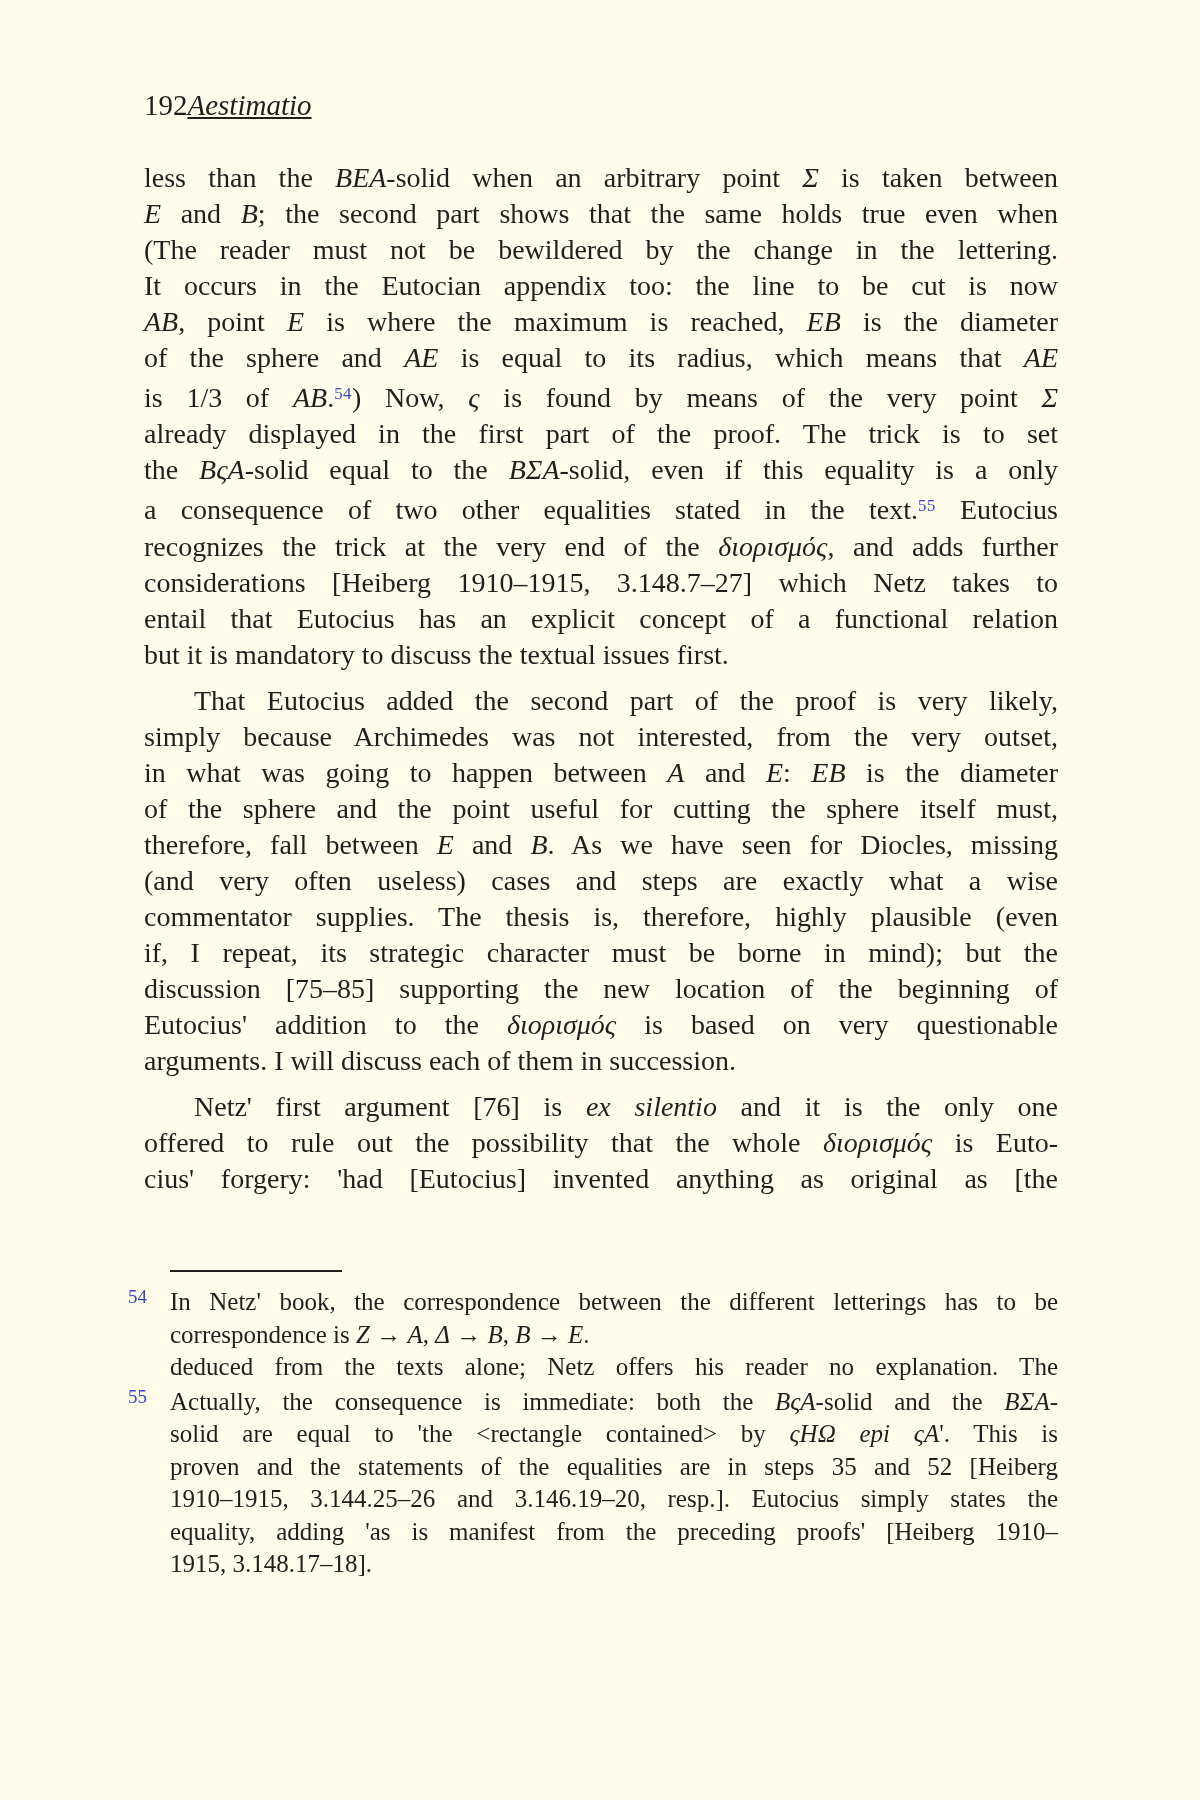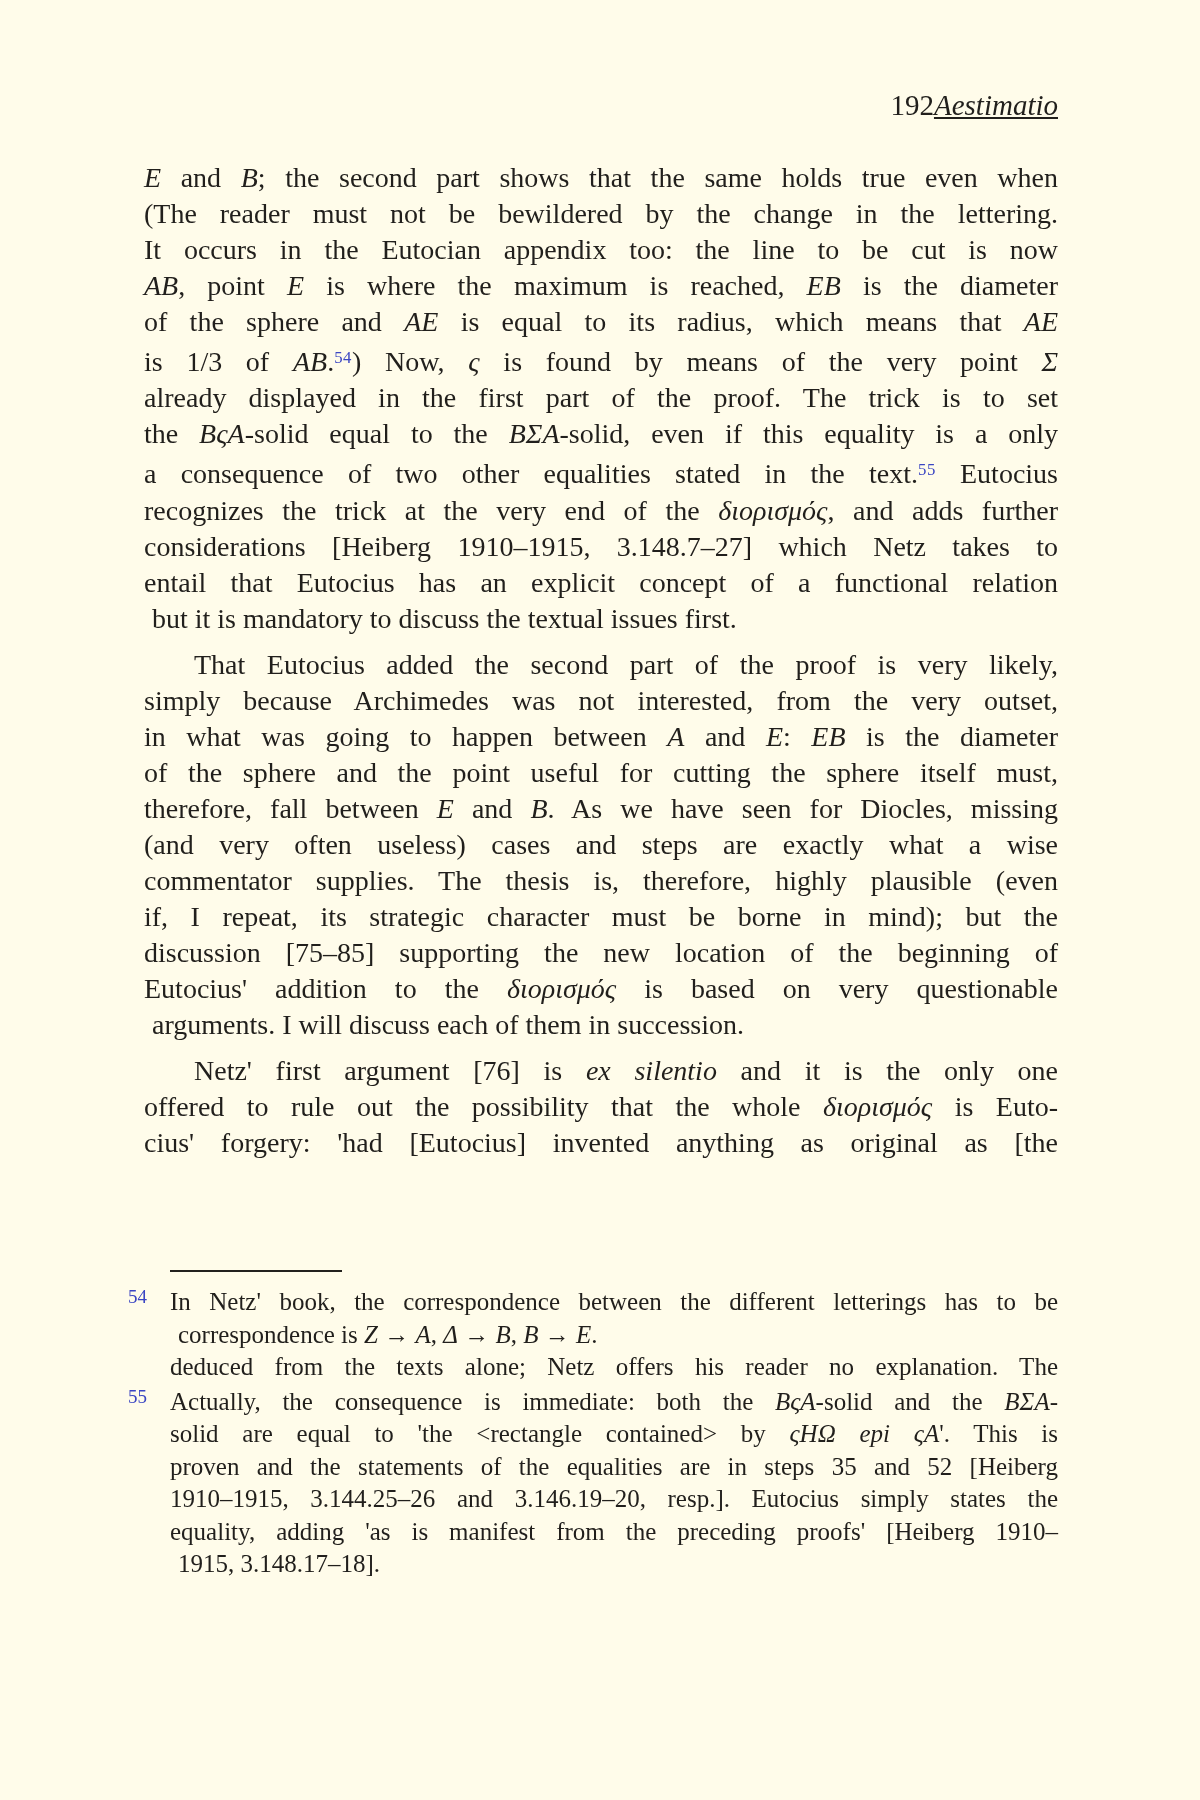--- a/index.html
+++ b/index.html
@@ -7,37 +7,37 @@
     width:1200px;height:1800px;
     background:#fffcea;
     font-family:"Liberation Serif", serif;
     color:#211f1c;
     -webkit-font-smoothing:antialiased;
   }
   .page{position:relative;width:1200px;height:1800px;overflow:hidden;}
 
   .pagehead{
     position:absolute;left:144px;top:88px;width:914px;
-    display:flex;justify-content:flex-end;align-items:baseline;
+    display:flex;justify-content:flex-start;align-items:baseline;
     font-size:29px;line-height:34px;
   }
   .jtitle{font-style:italic;text-decoration:underline;}
 
   .bodytext{
     position:absolute;left:144px;top:160px;width:914px;
     font-size:28px;line-height:36px;
   }
   .para + .para{margin-top:10px;}
 
   .line{
     text-align:justify;
     text-align-last:justify;
     -moz-text-align-last:justify;
   }
-  .line.noj{text-align-last:left;margin-left:8px;-moz-text-align-last:left;}
+  .line.noj{text-align-last:left;-moz-text-align-last:left;}
   .line.indent{text-indent:50px;}
 
   .rm,.ri,.rg{font-style:italic;}
 
   .fnref{
     color:#3a45c3;
     font-size:0.60em;
     vertical-align:0.5em;
     letter-spacing:0.5px;
   }
@@ -63,20 +63,21 @@
 
 <div class="page">
 
   <div class="pagehead">
     <span>192</span>
     <span class="jtitle">Aestimatio</span>
   </div>
 
   <div class="bodytext">
     <div class="para">
+        <div class="line"><span class="rn">less than the </span><span class="rm">BEA</span><span class="rn">-solid when an arbitrary point </span><span class="rm">Σ</span><span class="rn"> is taken between</span></div>
         <div class="line"><span class="rm">E</span><span class="rn"> and </span><span class="rm">B</span><span class="rn">; the second part shows that the same holds true even when</span></div>
         <div class="line"><span class="rn">(The reader must not be bewildered by the change in the lettering.</span></div>
         <div class="line"><span class="rn">It occurs in the Eutocian appendix too: the line to be cut is now</span></div>
         <div class="line"><span class="rm">AB</span><span class="rn">, point </span><span class="rm">E</span><span class="rn"> is where the maximum is reached, </span><span class="rm">EB</span><span class="rn"> is the diameter</span></div>
         <div class="line"><span class="rn">of the sphere and </span><span class="rm">AE</span><span class="rn"> is equal to its radius, which means that </span><span class="rm">AE</span></div>
         <div class="line"><span class="rn">is 1/3 of </span><span class="rm">AB</span><span class="rn">.</span><span class="fnref">54</span><span class="rn">) Now, </span><span class="rm">ς</span><span class="rn"> is found by means of the very point </span><span class="rm">Σ</span></div>
         <div class="line"><span class="rn">already displayed in the first part of the proof. The trick is to set</span></div>
         <div class="line"><span class="rn">the </span><span class="rm">BςA</span><span class="rn">-solid equal to the </span><span class="rm">BΣA</span><span class="rn">-solid, even if this equality is a only</span></div>
         <div class="line"><span class="rn">a consequence of two other equalities stated in the text.</span><span class="fnref">55</span><span class="rn"> Eutocius</span></div>
         <div class="line"><span class="rn">recognizes the trick at the very end of the </span><span class="rg">διορισμός</span><span class="rn">, and adds further</span></div>

